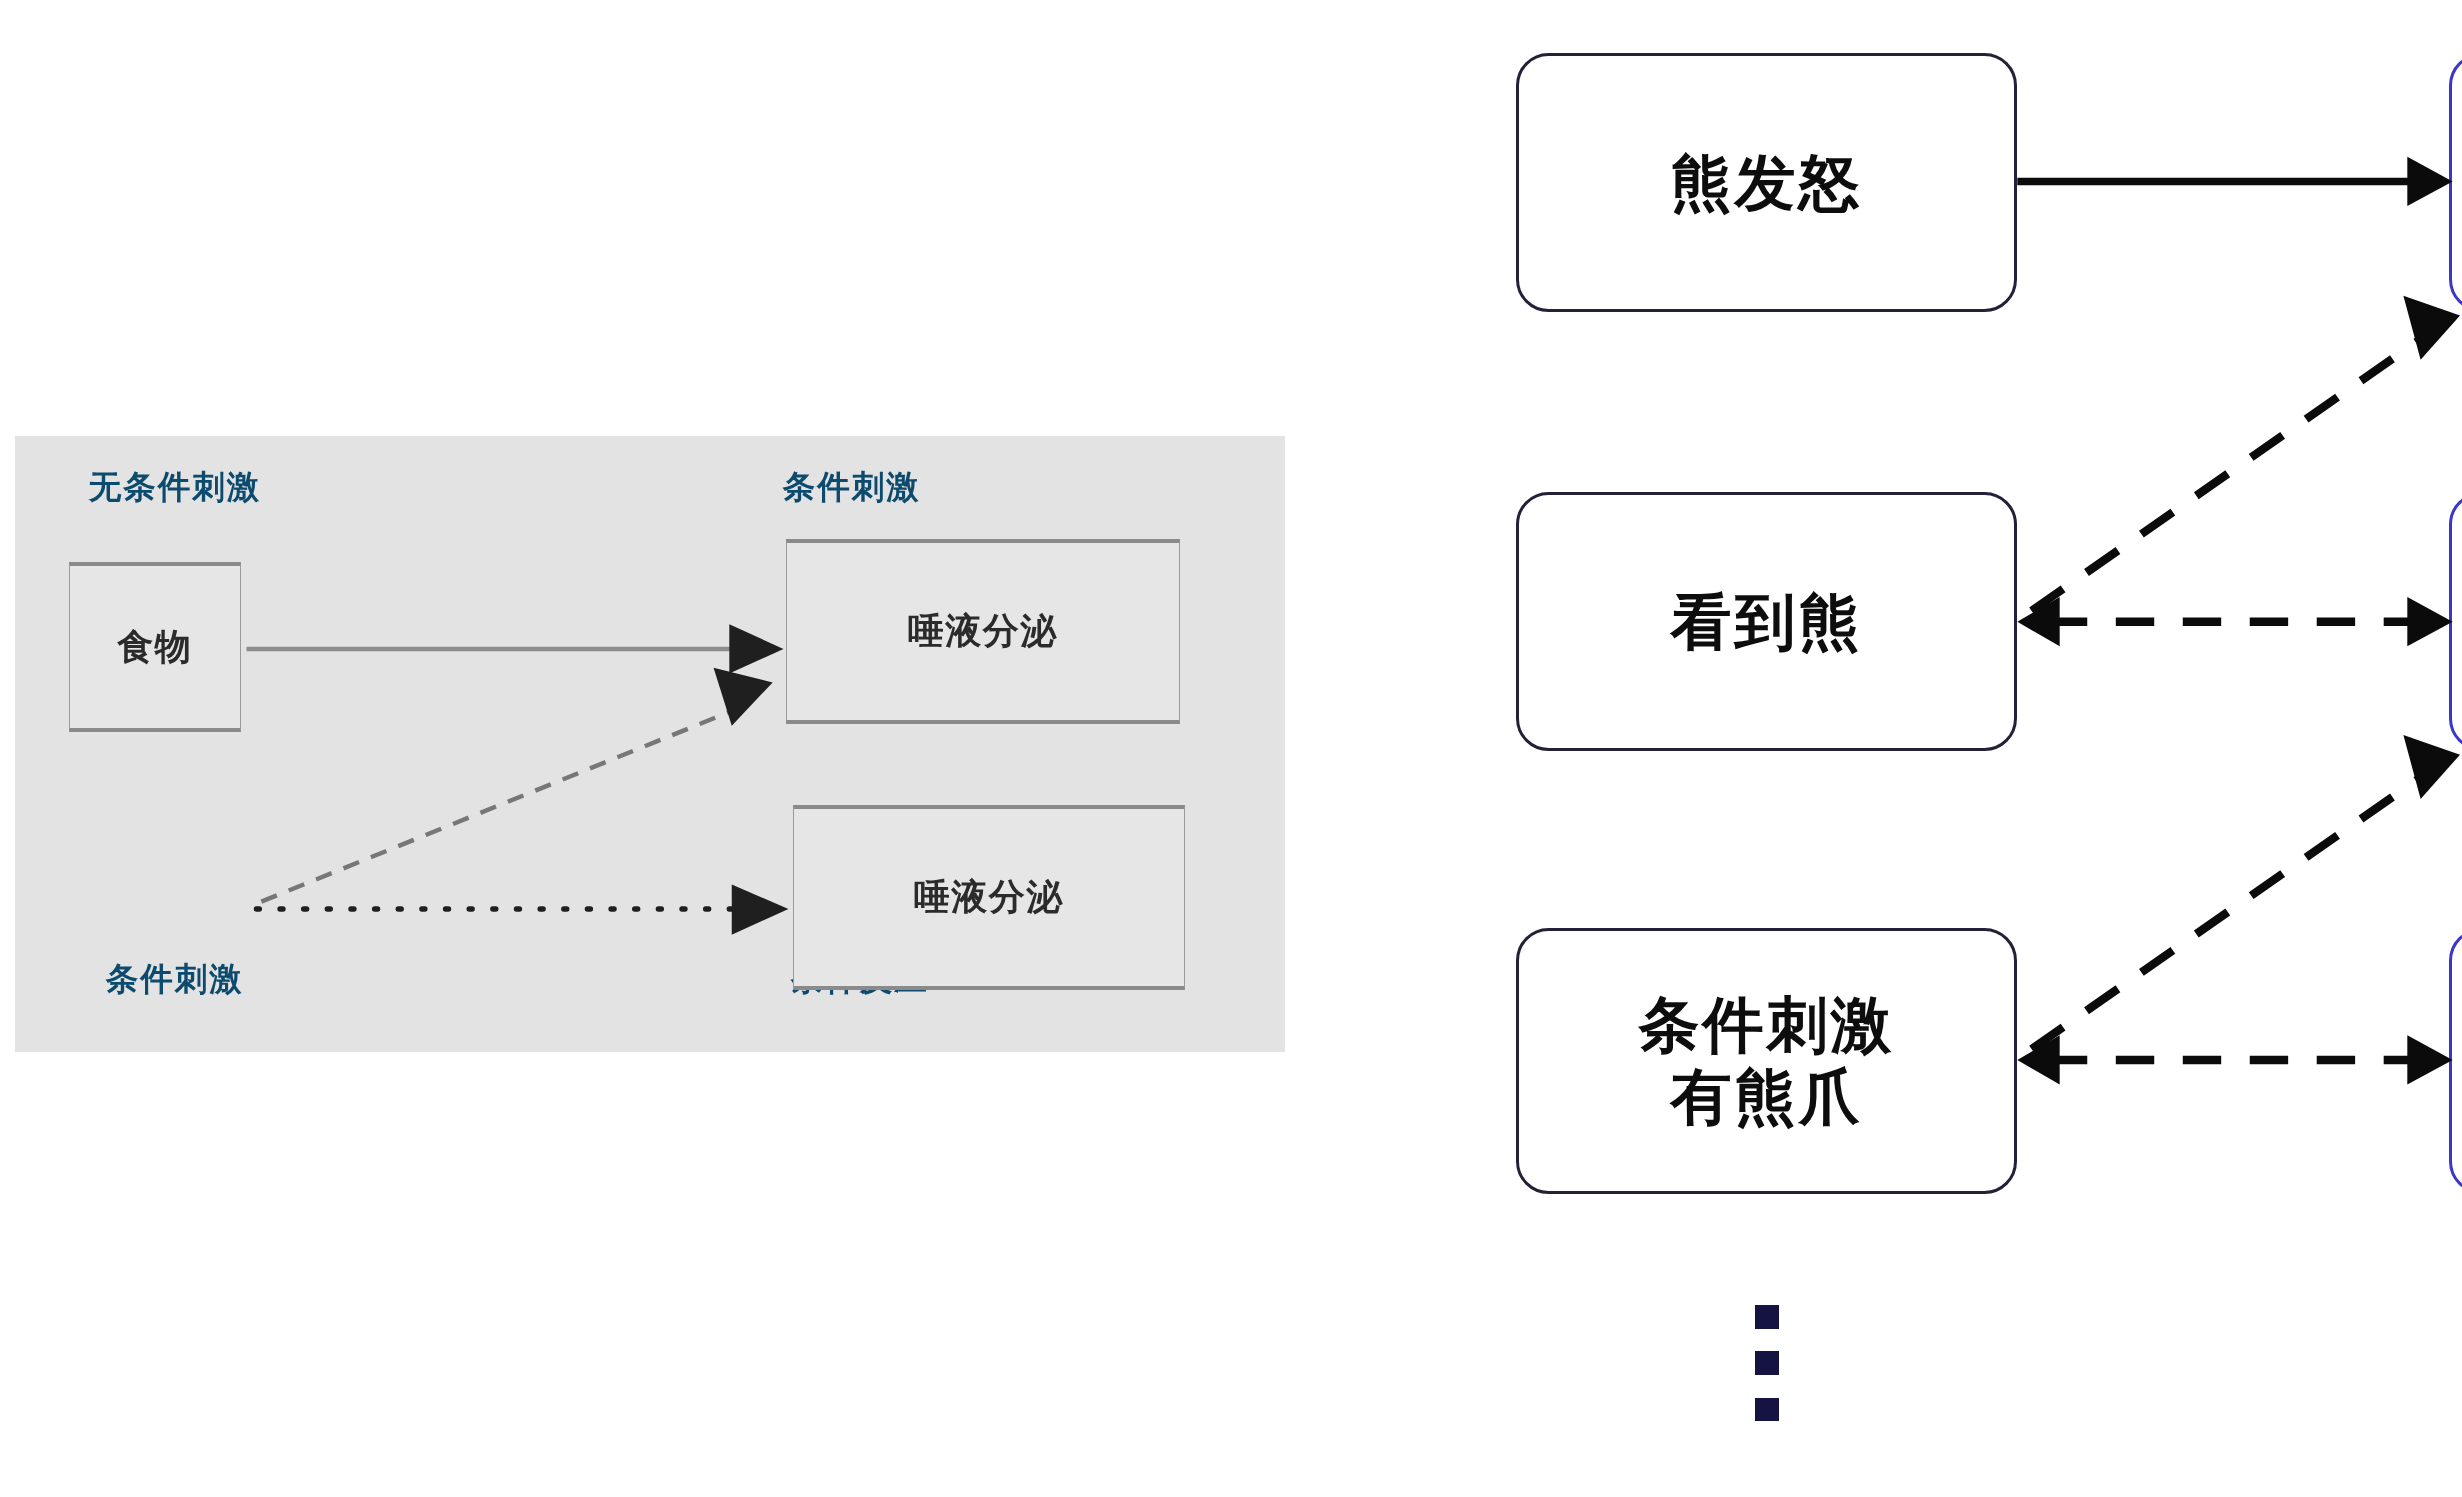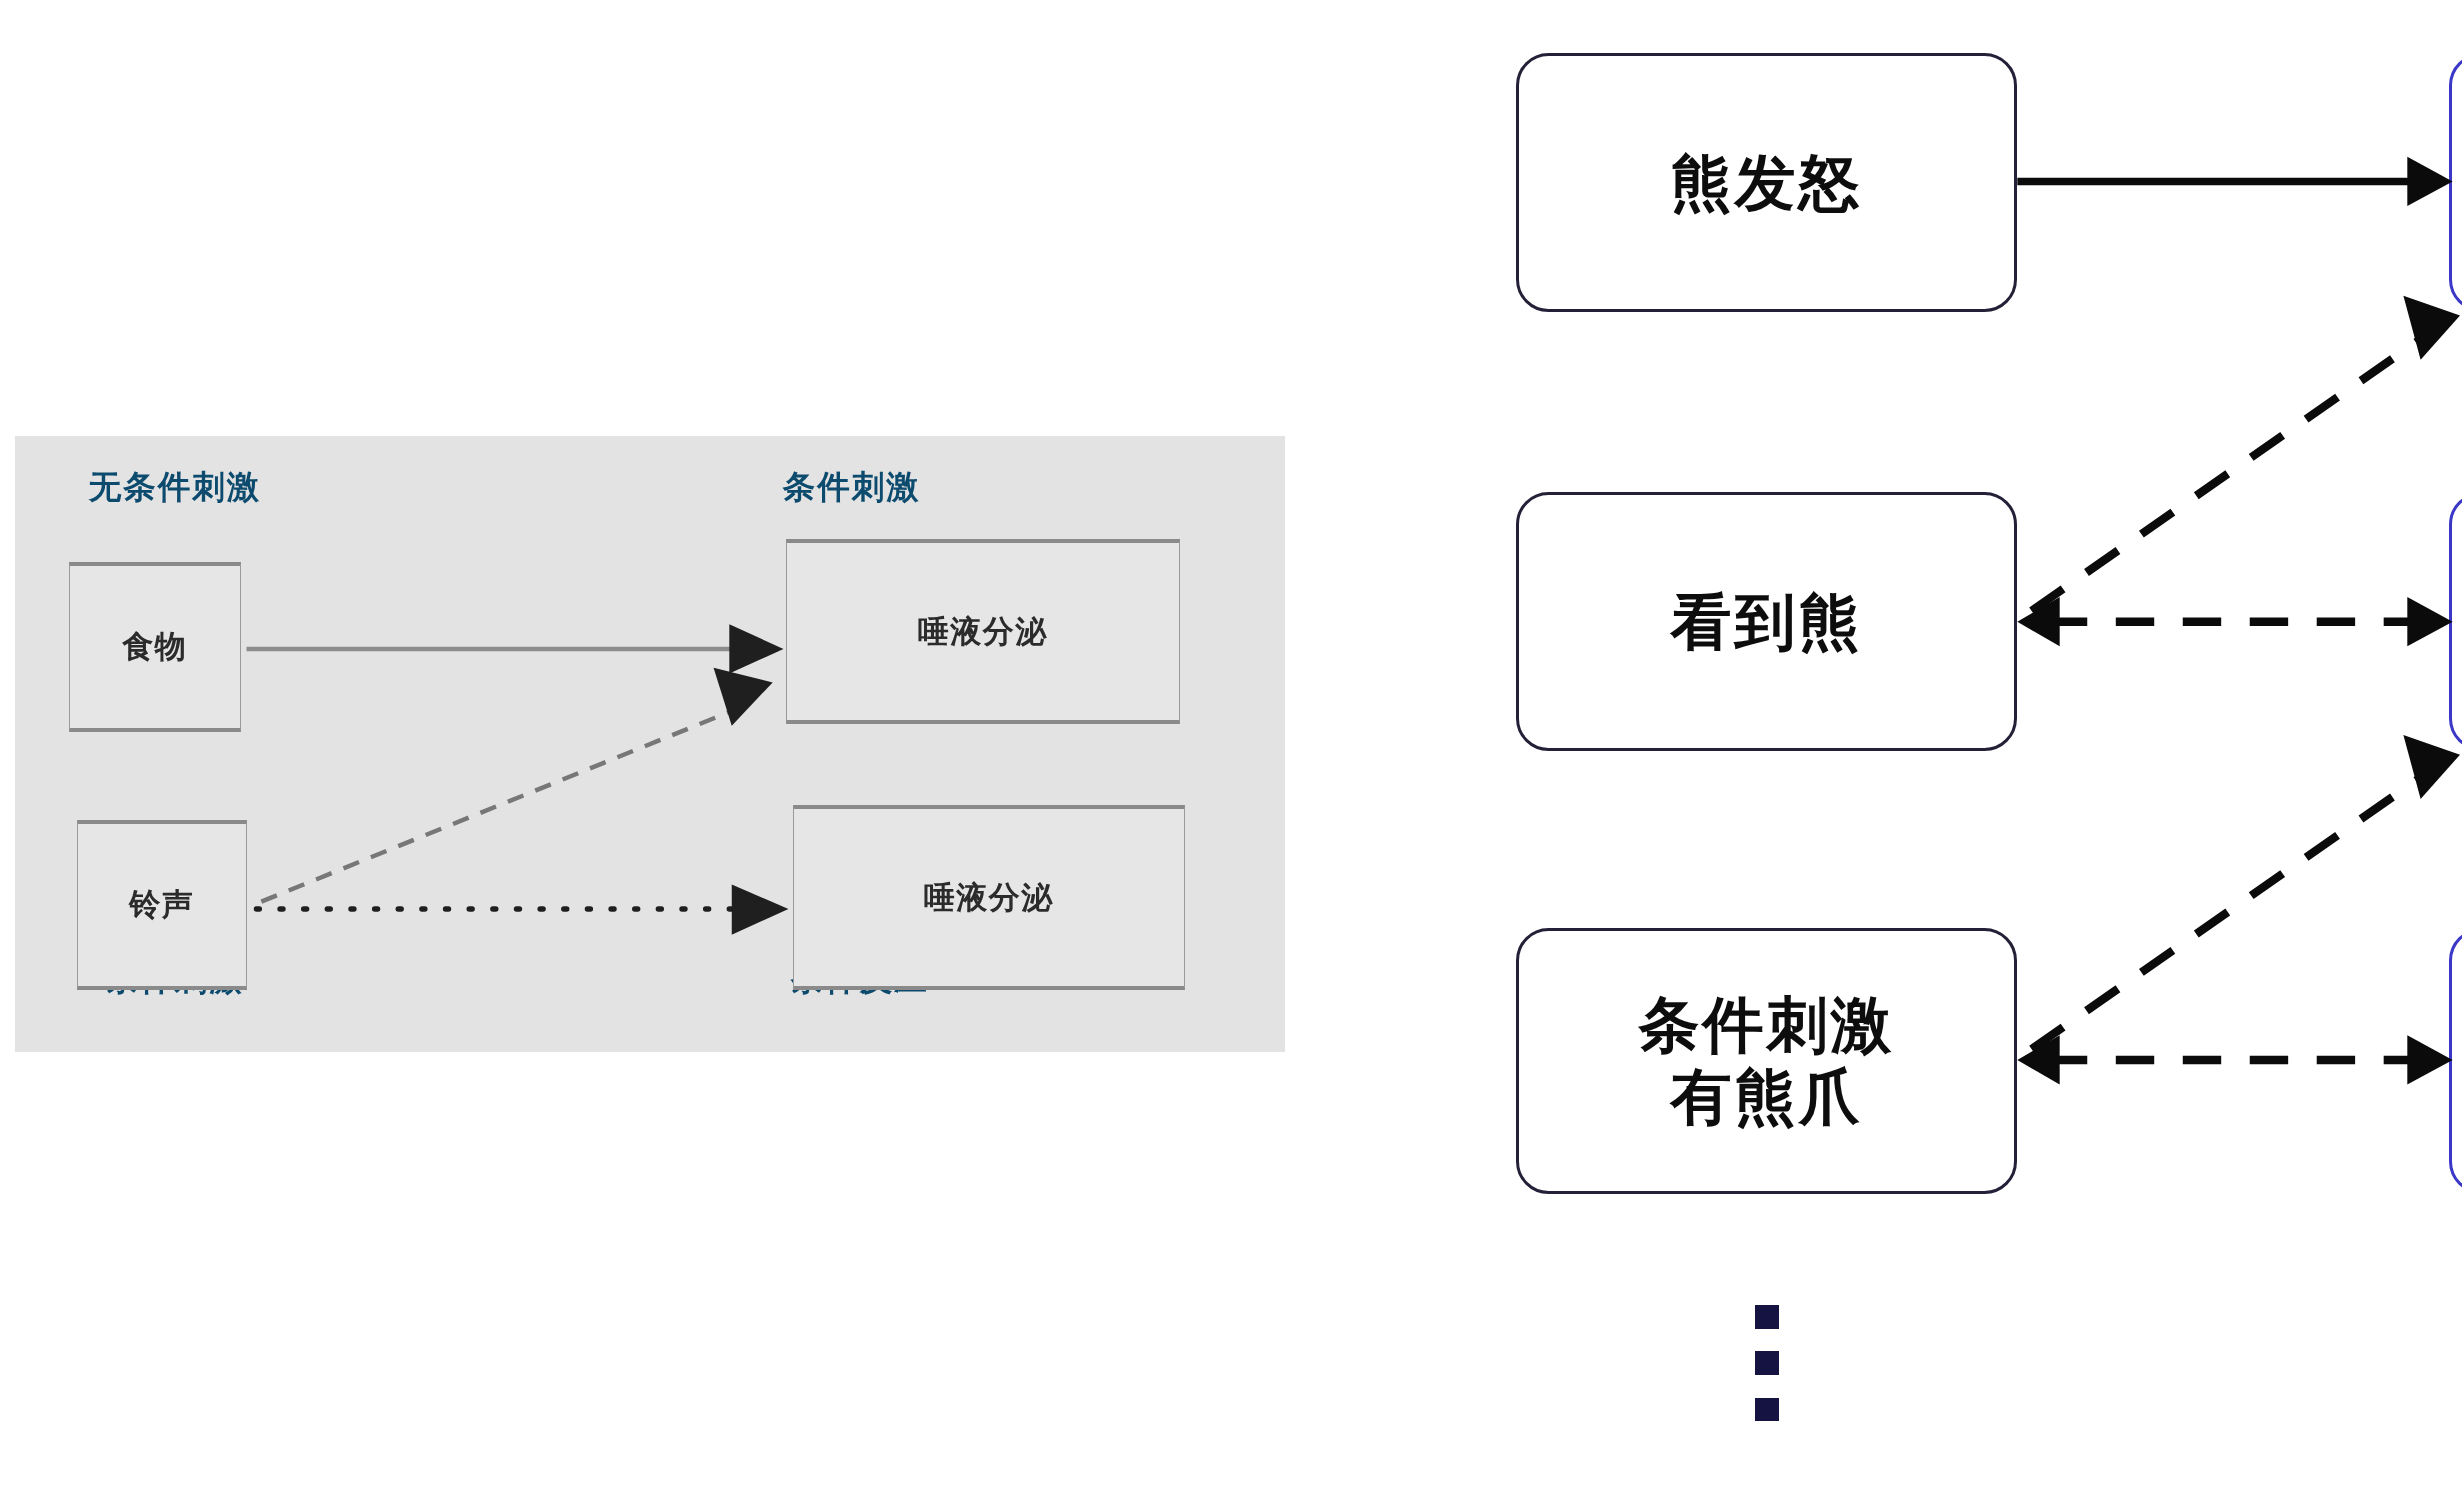--- a/index.html
+++ b/index.html
@@ -12,21 +12,21 @@
   .lp-corner-label{position:absolute;color:#0c4a6e;font-size:32.5px;font-weight:700;
                    letter-spacing:2px;white-space:nowrap;}
   #lp-label-ucs{left:74px;top:29.5px;}
   #lp-label-ucr{left:768px;top:29.5px;}
   #lp-label-cs {left:91px;top:522px;}
   #lp-label-cr {left:776px;top:522px;}
 
   .lp-box{position:absolute;background:#e6e6e6;border:1.5px solid #9a9a9a;
           border-top:4.9px solid #8a8a8a;border-bottom:4.9px solid #8a8a8a;
           display:flex;align-items:center;justify-content:center;
-          color:#2b2b2b;font-size:31px;font-weight:700;letter-spacing:1.5px;
+          color:#2b2b2b;font-size:36px;font-weight:700;letter-spacing:1.5px;
           box-sizing:border-box;}
   #lp-box-food {left:54px;  top:126px; width:172px; height:170px;}
   #lp-box-bell {left:62px;  top:384px; width:170px; height:170px;}
   #lp-box-sal1 {left:771px; top:103px; width:394px; height:185px;}
   #lp-box-sal2 {left:778px; top:369px; width:392px; height:185px;}
 
   #lp-arrows{position:absolute;left:0;top:0;width:1270px;height:616px;}
 
   
   #right-diagram{position:absolute;left:1453px;top:0;width:1853px;height:1498px;}
@@ -56,21 +56,20 @@
 <body>
 
 <div id="left-panel">
 
   <div class="lp-corner-label" id="lp-label-ucs">无条件刺激</div>
   <div class="lp-corner-label" id="lp-label-ucr">条件刺激</div>
   <div class="lp-corner-label" id="lp-label-cs">条件刺激</div>
   <div class="lp-corner-label" id="lp-label-cr">条件反应</div>
 
   <div class="lp-box" id="lp-box-food">食物</div>
-  <div class="lp-box" id="lp-box-bell">铃声</div>
   <div class="lp-box" id="lp-box-sal1">唾液分泌</div>
   <div class="lp-box" id="lp-box-sal2">唾液分泌</div>
 
   <svg id="lp-arrows" viewBox="0 0 2578 1250">
 
     <g>
       <line x1="470" y1="432" x2="1455" y2="432" stroke="#8c8c8c" stroke-width="9"></line>
       <polygon points="1450,382 1560,432 1450,482" fill="#1f1f1f"></polygon>
     </g>
 

